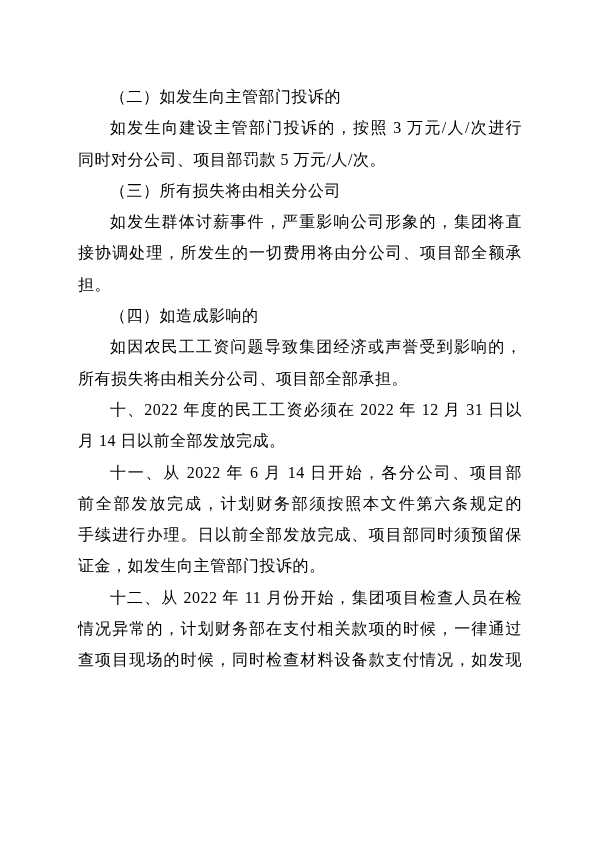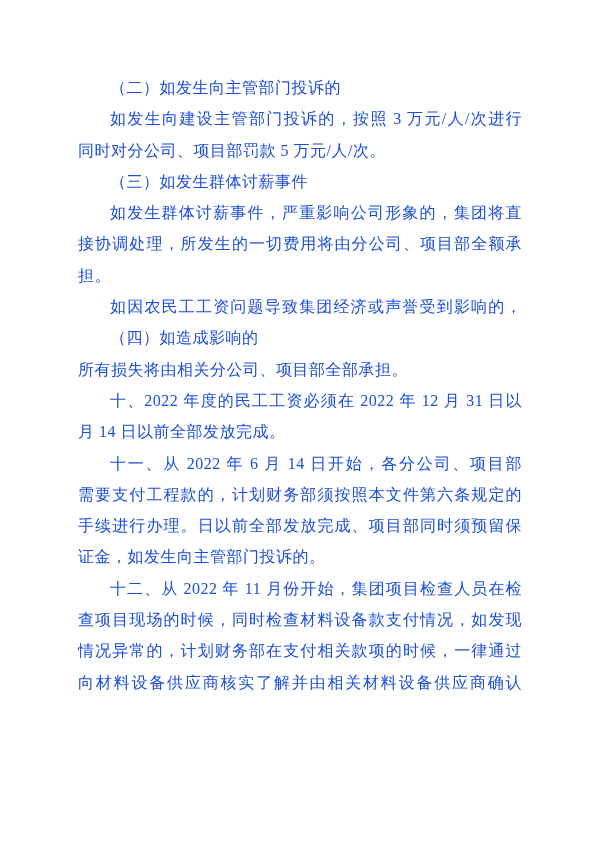--- a/index.html
+++ b/index.html
@@ -12,24 +12,24 @@
   }
   .page {
     position: relative;
     width: 600px;
     height: 848px;
     background: #ffffff;
     font-family: "Liberation Serif", "DejaVu Serif", serif;
   }
   .text-block {
     position: absolute;
-    top: 72px;
+    top: 81px;
     left: 78px;
     width: 444px;
-    color: #1d4ed8;
+    color: #000000;
     font-size: 16px;
     letter-spacing: 0.5px;
   }
   .line {
     height: 31.3px;
     line-height: 31.3px;
     white-space: nowrap;
     text-align: left;
   }
   
@@ -45,31 +45,30 @@
   }
 </style>
 </head>
 <body>
 
 <div class="page">
   <div class="text-block">
     <div class="line indent">（二）如发生向主管部门投诉的</div>
     <div class="line indent jl">如发生向建设主管部门投诉的，按照 3 万元/人/次进行</div>
     <div class="line">同时对分公司、项目部罚款 5 万元/人/次。</div>
-    <div class="line indent">（三）如发生群体讨薪事件</div>
+    <div class="line indent">（三）所有损失将由相关分公司</div>
     <div class="line indent jl">如发生群体讨薪事件，严重影响公司形象的，集团将直</div>
     <div class="line jl">接协调处理，所发生的一切费用将由分公司、项目部全额承</div>
     <div class="line">担。</div>
+    <div class="line indent">（四）如造成影响的</div>
     <div class="line indent jl">如因农民工工资问题导致集团经济或声誉受到影响的，</div>
-    <div class="line indent">（四）如造成影响的</div>
     <div class="line">所有损失将由相关分公司、项目部全部承担。</div>
     <div class="line indent jl">十、2022 年度的民工工资必须在 2022 年 12 月 31 日以</div>
     <div class="line">月 14 日以前全部发放完成。</div>
     <div class="line indent jl">十一、从 2022 年 6 月 14 日开始，各分公司、项目部</div>
-    <div class="line jl">需要支付工程款的，计划财务部须按照本文件第六条规定的</div>
+    <div class="line jl">前全部发放完成，计划财务部须按照本文件第六条规定的</div>
     <div class="line jl">手续进行办理。日以前全部发放完成、项目部同时须预留保</div>
     <div class="line">证金，如发生向主管部门投诉的。</div>
     <div class="line indent jl">十二、从 2022 年 11 月份开始，集团项目检查人员在检</div>
+    <div class="line jl">情况异常的，计划财务部在支付相关款项的时候，一律通过</div>
     <div class="line jl">查项目现场的时候，同时检查材料设备款支付情况，如发现</div>
-    <div class="line jl">情况异常的，计划财务部在支付相关款项的时候，一律通过</div>
-    <div class="line jl">向材料设备供应商核实了解并由相关材料设备供应商确认</div>
   </div>
 </div>
 
 </body></html>

